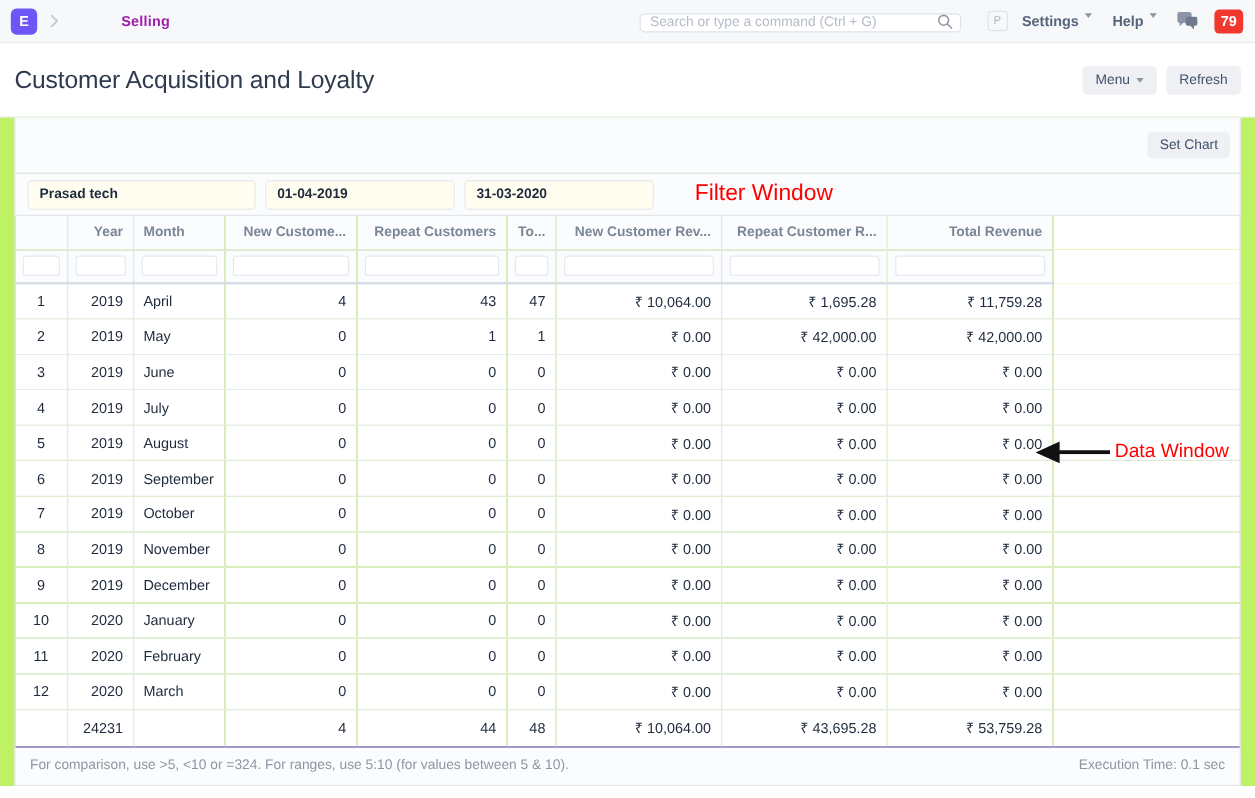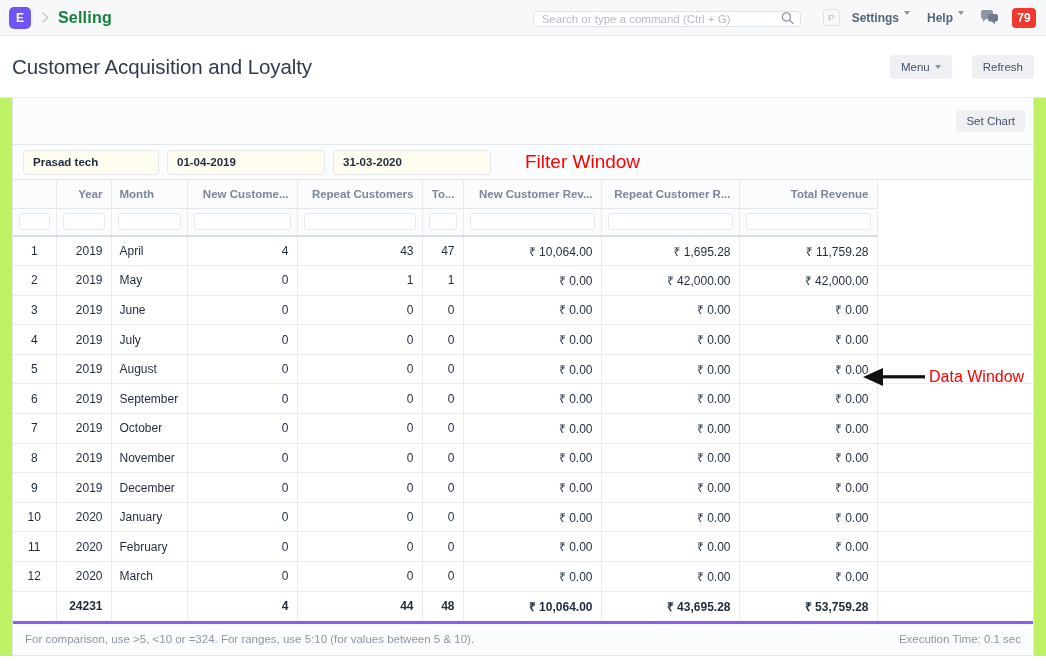--- a/index.html
+++ b/index.html
@@ -34,24 +34,25 @@
     flex: 0 0 auto;
   }
   .breadcrumb-chevron {
     margin: 0 9px 0 11px;
     color: #c5cbd4;
     font-size: 14px;
     line-height: 1;
     display: flex; align-items: center;
   }
   .breadcrumb-label {
-    font-size: 16px;
+    font-size: 12px;
     font-weight: bold;
-    color: #15803d;
+    color: #a21caf;
     letter-spacing: .2px;
+    margin-left: 43px;
   }
   .nav-spacer { flex: 1 1 auto; }
 
   .search-wrap {
     position: relative;
     width: 268px;
     margin-right: 22px;
   }
   .search-input {
     width: 100%;
@@ -129,21 +130,21 @@
     letter-spacing: -0.1px;
   }
   .head-spacer { flex: 1 1 auto; }
   .btn {
     background: #eef0f3;
     border: none;
     border-radius: 4px;
     color: #42526b;
     font-size: 11.5px;
     padding: 6px 11px;
-    margin-left: 20px;
+    margin-left: 8px;
     font-family: "Liberation Sans", sans-serif;
     cursor: pointer;
     display: inline-flex; align-items: center; gap: 5px;
     white-space: nowrap;
   }
 
   
   .report-area {
     padding: 0 12px;
     background: #bef264;
@@ -184,21 +185,21 @@
     background: #fffdef;
     border: 1px solid #e6e8eb;
     border-radius: 4px;
     font-size: 11.5px;
     font-weight: bold;
     color: #1f2b3d;
     padding: 0 9px;
     font-family: "Liberation Sans", sans-serif;
     outline: none;
   }
-  .ff-company { width: 136px; margin-right: 8px; }
+  .ff-company { width: 190px; margin-right: 8px; }
   .ff-date    { width: 158px; margin-right: 8px; }
   .annot-filter {
     color: #ff0000;
     font-size: 19px;
     margin-left: 26px;
     white-space: nowrap;
     font-family: "Liberation Sans", sans-serif;
   }
 
   
@@ -244,24 +245,24 @@
     border-radius: 3px;
     background: #fff;
     font-size: 10px;
     padding: 0 4px;
     font-family: "Liberation Sans", sans-serif;
     outline: none;
     display: block;
   }
   table.dt tbody td { height: 29.6px; background: #fff; }
   table.dt tr.total-row td {
-    font-weight: bold;
+    font-weight: normal;
     height: 31px;
     background: #fff;
-    border-bottom: 3px solid #8b5cf6;
+    border-bottom: 1px solid #8b5cf6;
   }
   .ta-r { text-align: right; }
   .ta-c { text-align: center; }
   .ta-l { text-align: left; }
 
   
   .c-idx  { width: 43px;  }
   .c-year { width: 55px;  }
   .c-mon  { width: 76px;  }
   .c-newc { width: 110px; }

